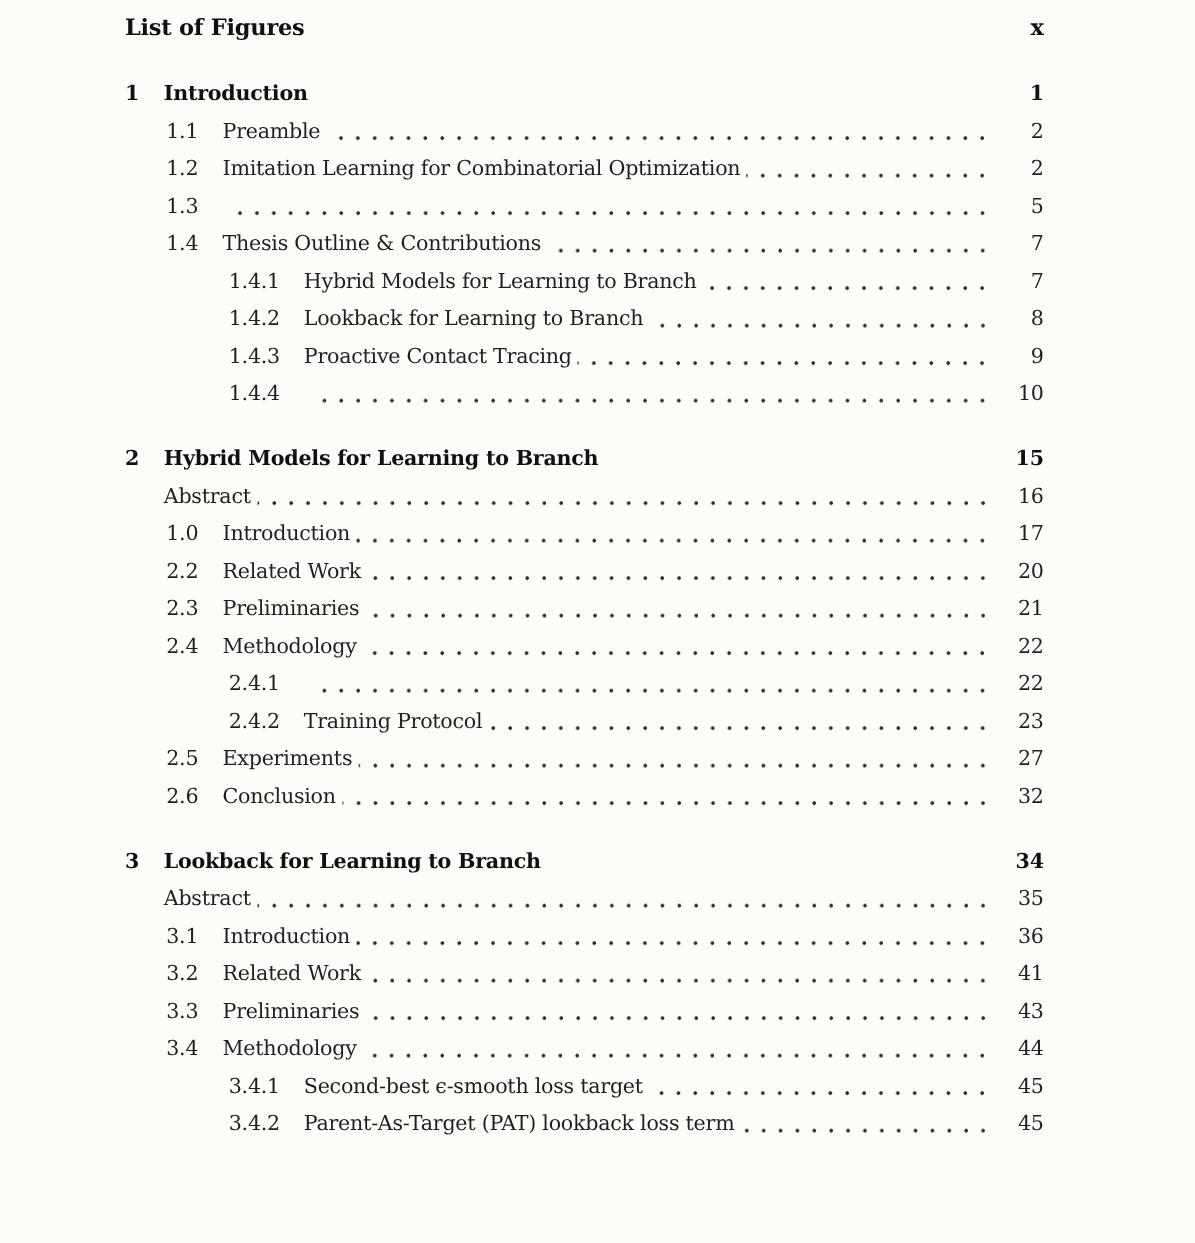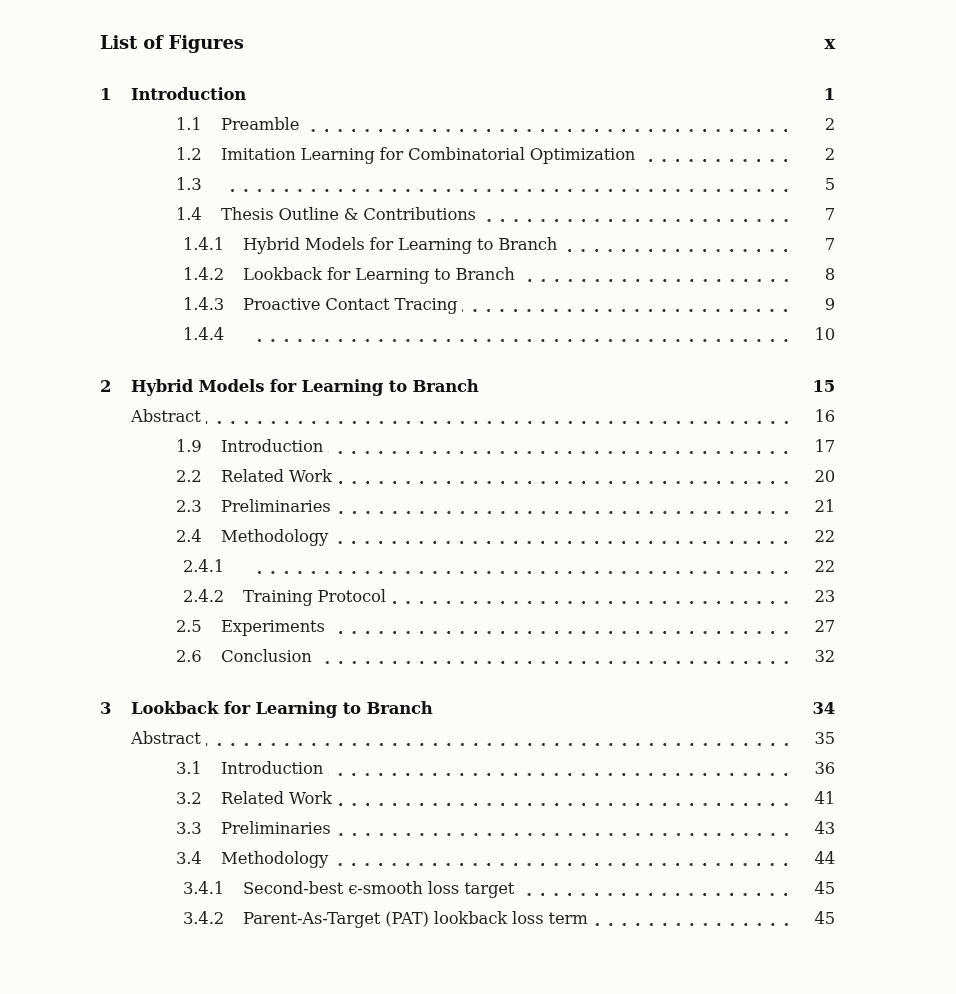--- a/index.html
+++ b/index.html
@@ -5,21 +5,21 @@
   html, body { margin: 0; padding: 0; }
   body {
     width: 956px;
     height: 994px;
     background: #fcfcf9;
     font-family: "DejaVu Serif", "Liberation Serif", serif;
     color: #1f1f1f;
     overflow: hidden;
   }
   .page {
-    padding-top: 28px;
+    padding-top: 8px;
     box-sizing: border-box;
   }
   .row {
     display: flex;
     margin-left: 100px;
     margin-right: 121px;
     height: 30px;
     line-height: 30px;
     font-size: 16.5px;
     letter-spacing: -0.2px;
@@ -31,21 +31,21 @@
     color: #101010;
   }
   .row.chapter {
     font-weight: bold;
     color: #101010;
     margin-top: 22px;
   }
   .num { display: inline-block; flex: 0 0 auto; }
   .chapter .num     { width: 31px; }
   .section          { padding-left: 33px; }
-  .section .num     { width: 45px; margin-left: 43px; }
+  .section .num     { width: 45px; }
   .subsection       { padding-left: 83px; }
   .subsection .num  { width: 60px; }
   .abstract         { padding-left: 31px; justify-content: flex-end; }
   .title { flex: 0 0 auto; }
   .spacer { flex: 1 1 auto; }
   .leader {
     flex: 1 1 auto;
     margin-left: 5px;
     margin-right: 12px;
     background-image: radial-gradient(circle at 6.5px 20.5px, #2a2a2a 1.15px, rgba(0,0,0,0) 1.7px);
@@ -126,21 +126,21 @@
         <span class="title">Hybrid Models for Learning to Branch</span>
         <span class="spacer"></span>
         <span class="pagenum">15</span>
       </div>
       <div class="row abstract">
         <span class="title">Abstract</span>
         <span class="leader"></span>
         <span class="pagenum">16</span>
       </div>
       <div class="row section">
-        <span class="num">1.9</span>
+        <span class="num">1.0</span>
         <span class="title">Introduction</span>
         <span class="leader"></span>
         <span class="pagenum">17</span>
       </div>
       <div class="row section">
         <span class="num">2.2</span>
         <span class="title">Related Work</span>
         <span class="leader"></span>
         <span class="pagenum">20</span>
       </div>

